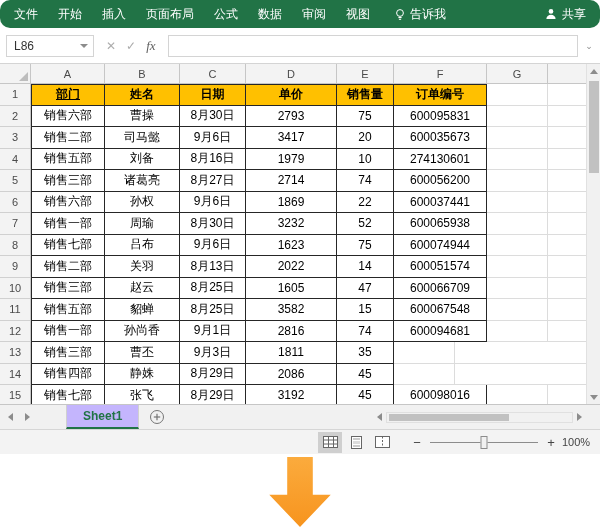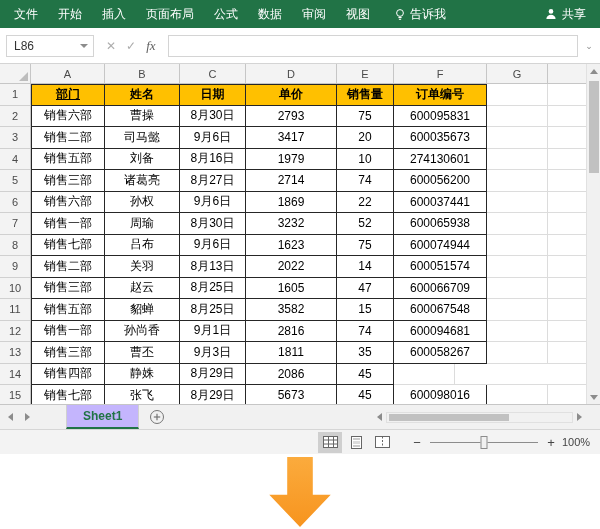--- a/index.html
+++ b/index.html
@@ -1,20 +1,20 @@
 <!DOCTYPE html>
 <html style="--ribbon-green: #217346; --header-gold: #FFC000; --arrow-orange: #F7941E; --arrow-orange-light: #FBAB3D;"><head>
 <meta charset="utf-8">
 <style>
   * { margin:0; padding:0; box-sizing:border-box; }
   html,body { width:600px; height:529px; background:#fff; font-family:"Liberation Sans", sans-serif; }
   .app { width:600px; height:529px; display:flex; flex-direction:column; overflow:hidden; }
 
   
-  .ribbon { height:28px; background:var(--ribbon-green,#217346); display:flex; align-items:center; color:#fff; font-size:12px; padding:0 8px 0 4px; flex:0 0 auto; }
+  .ribbon { height:28px; background:var(--ribbon-green,#217346); display:flex; align-items:center; color:#fff; font-size:12px; padding:0 8px 0 4px; flex:0 0 auto;border-radius:10px; }
   .ribbon-tabs { display:flex; align-items:center; height:100%; }
   .ribbon-tab { padding:0 10px; height:100%; display:flex; align-items:center; cursor:default; white-space:nowrap; }
   .tellme { display:flex; align-items:center; gap:4px; margin-left:14px; white-space:nowrap; }
   .share { display:flex; align-items:center; gap:5px; margin-left:auto; padding-right:6px; white-space:nowrap; }
   .ribbon svg { display:block; }
 
   
   .formula-bar { height:36px; background:#fff; border-bottom:1px solid #d4d4d4; display:flex; align-items:center; padding:0 4px 0 6px; gap:4px; flex:0 0 auto; }
   .name-box { width:88px; height:22px; border:1px solid #d4d4d4; background:#fff; display:flex; align-items:center; font-size:12px; color:#333; padding-left:7px; }
   .name-box .caret { margin-left:auto; margin-right:5px; width:0; height:0; border-left:4px solid transparent; border-right:4px solid transparent; border-top:4px solid #8c8c8c; }
@@ -274,40 +274,39 @@
             <div class="cell light" style="width: 61px;"></div>
             <div class="cell fill light"></div>
           </div>
           <div class="grid-row">
             <div class="row-num">13</div>
             <div class="cell first" style="width: 74px;">销售三部</div>
             <div class="cell" style="width: 75px;">曹丕</div>
             <div class="cell" style="width: 66px;">9月3日</div>
             <div class="cell" style="width: 91px;">1811</div>
             <div class="cell" style="width: 57px;">35</div>
-            <div class="cell" style="width: 93px;">600058267</div>
             <div class="cell light" style="width: 61px;"></div>
             <div class="cell fill light"></div>
           </div>
           <div class="grid-row">
             <div class="row-num">14</div>
             <div class="cell first" style="width: 74px;">销售四部</div>
             <div class="cell" style="width: 75px;">静姝</div>
             <div class="cell" style="width: 66px;">8月29日</div>
             <div class="cell" style="width: 91px;">2086</div>
             <div class="cell" style="width: 57px;">45</div>
             <div class="cell light" style="width: 61px;"></div>
             <div class="cell fill light"></div>
           </div>
           <div class="grid-row">
             <div class="row-num">15</div>
             <div class="cell first" style="width: 74px;">销售七部</div>
             <div class="cell" style="width: 75px;">张飞</div>
             <div class="cell" style="width: 66px;">8月29日</div>
-            <div class="cell" style="width: 91px;">5673</div>
+            <div class="cell" style="width: 91px;">3192</div>
             <div class="cell" style="width: 57px;">45</div>
             <div class="cell" style="width: 93px;">600098016</div>
             <div class="cell light" style="width: 61px;"></div>
             <div class="cell fill light"></div>
           </div>
         </div>
     </div>
     <div class="v-scroll">
       <div class="sb-arrow">
           <span class="tri-up"></span>

